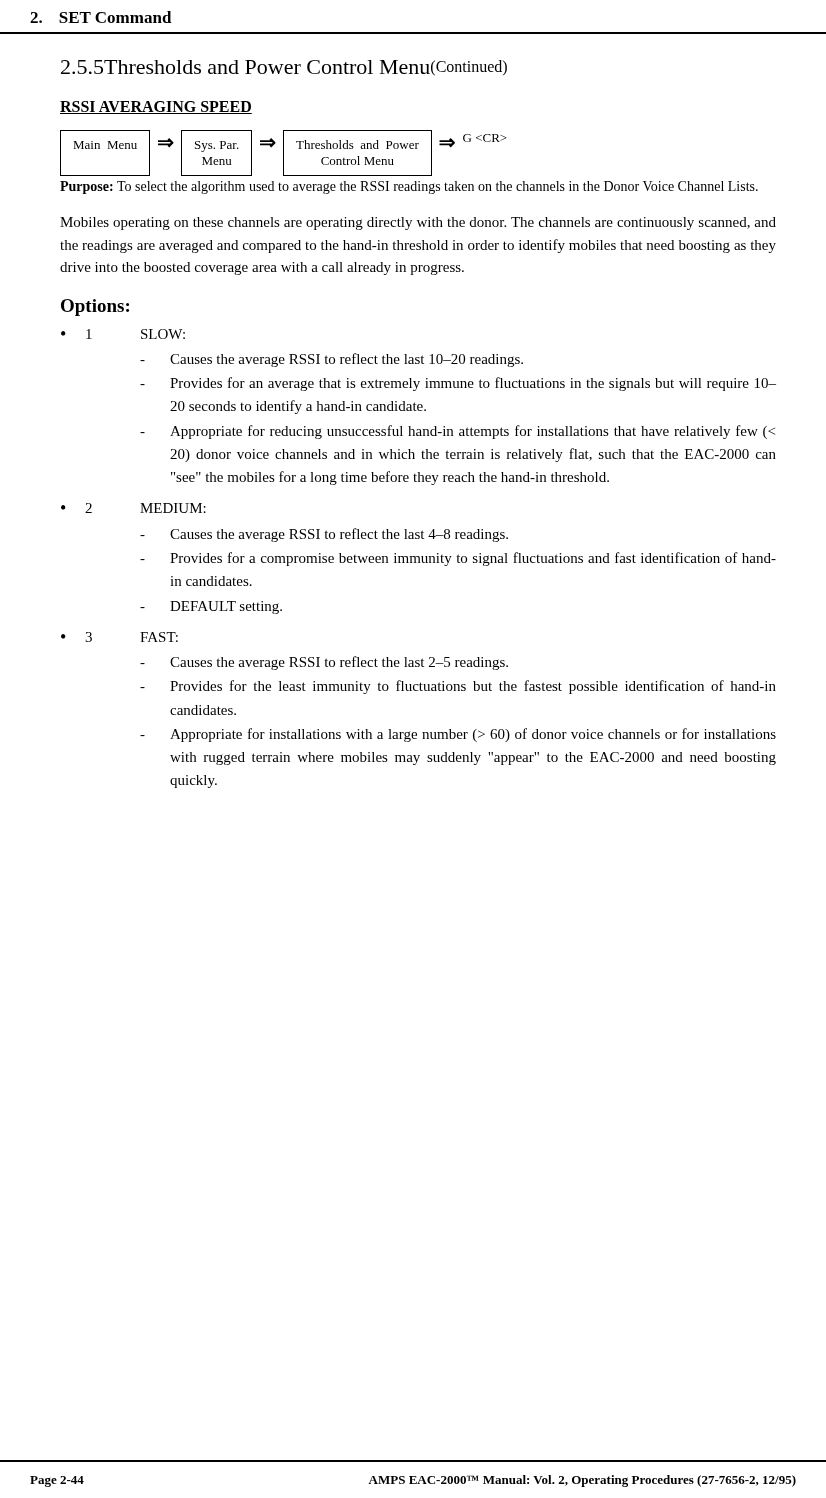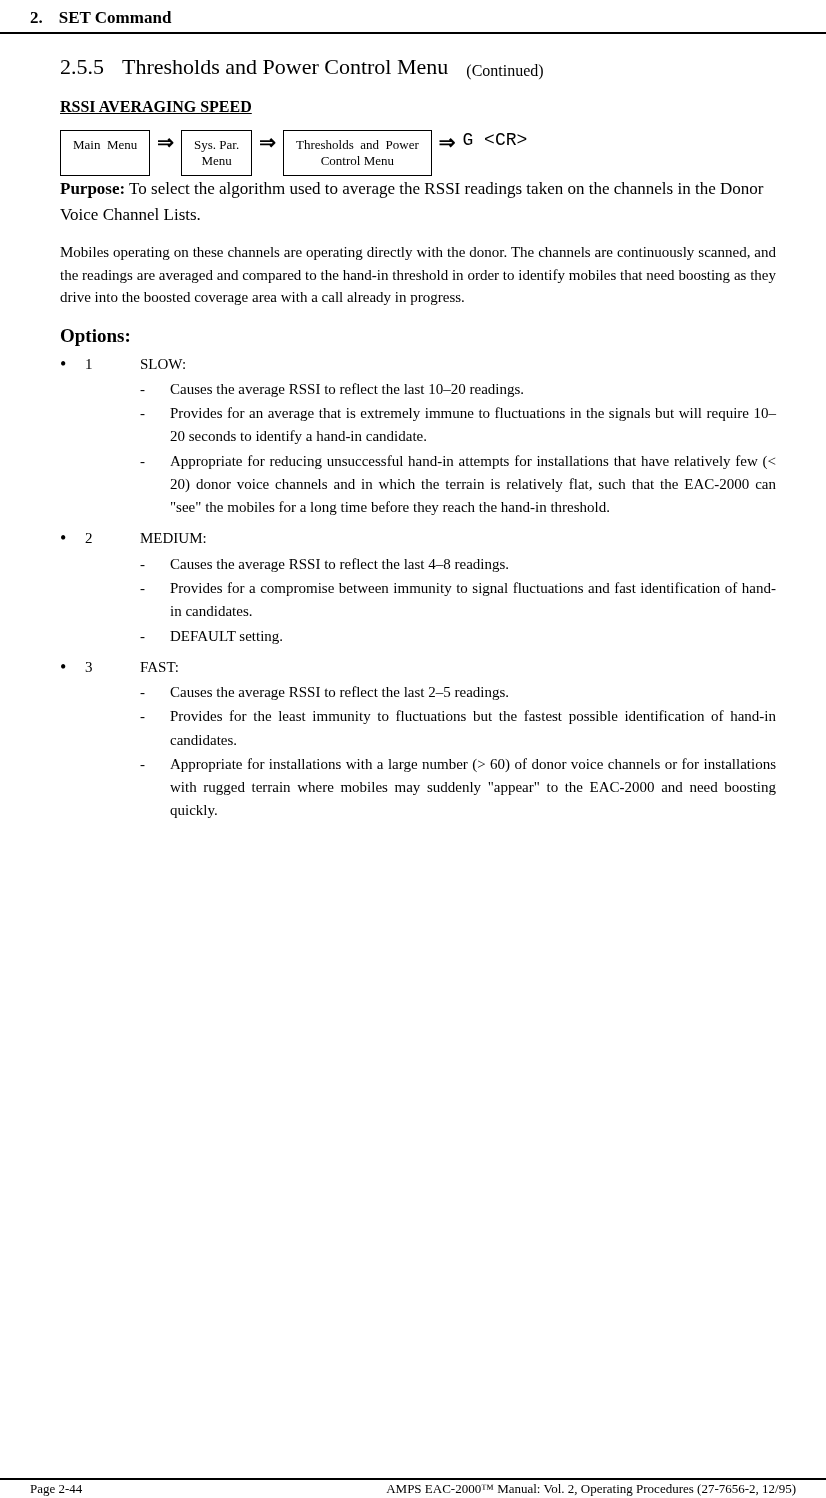--- a/index.html
+++ b/index.html
@@ -20,22 +20,21 @@
     }
     .page-header span {
       font-family: "Times New Roman", serif;
       font-size: 17px;
     }
     .content {
       padding: 20px 50px 60px 60px;
     }
     .section-title {
       display: flex;
-      align-items: flex-end;
-      gap: 18px;
+      align-items: center;
       margin-bottom: 18px;
     }
     .section-num {
       font-size: 22px;
       font-family: "Times New Roman", serif;
       font-weight: normal;
     }
     .section-name {
       font-size: 22px;
       font-family: "Times New Roman", serif;
@@ -67,21 +66,21 @@
       font-size: 13px;
       text-align: center;
       min-width: 70px;
     }
     .arrow {
       font-size: 20px;
       font-weight: bold;
     }
     .purpose-text {
       margin-bottom: 14px;
-      font-size: 17px;
+      font-size: 14px;
       line-height: 1.5;
     }
     .purpose-text strong {
       font-weight: bold;
     }
     .body-para {
       margin-bottom: 16px;
       font-size: 15px;
       line-height: 1.5;
       text-align: justify;
@@ -128,29 +127,30 @@
     }
     .sub-text {
       flex: 1;
     }
     .page-footer {
       position: absolute;
       bottom: 0;
       left: 0;
       right: 0;
       border-top: 2px solid #000;
-      padding: 1px 30px;
+      padding: 10px 30px;
       font-size: 13px;
       display: flex;
       justify-content: space-between;
       align-items: center;
+      font-weight: bold;
     }
     .g-cr {
-      font-size: 18px;
-      font-family: Liberation Mono, monospace;
+      font-size: 13px;
+      font-family: Liberation Serif, serif;
     }
   </style>
 </head>
 <body>
 
 <div class="page-header">
   <span>2.</span>
   &nbsp;&nbsp;
   <span>SET Command</span>
 </div>

